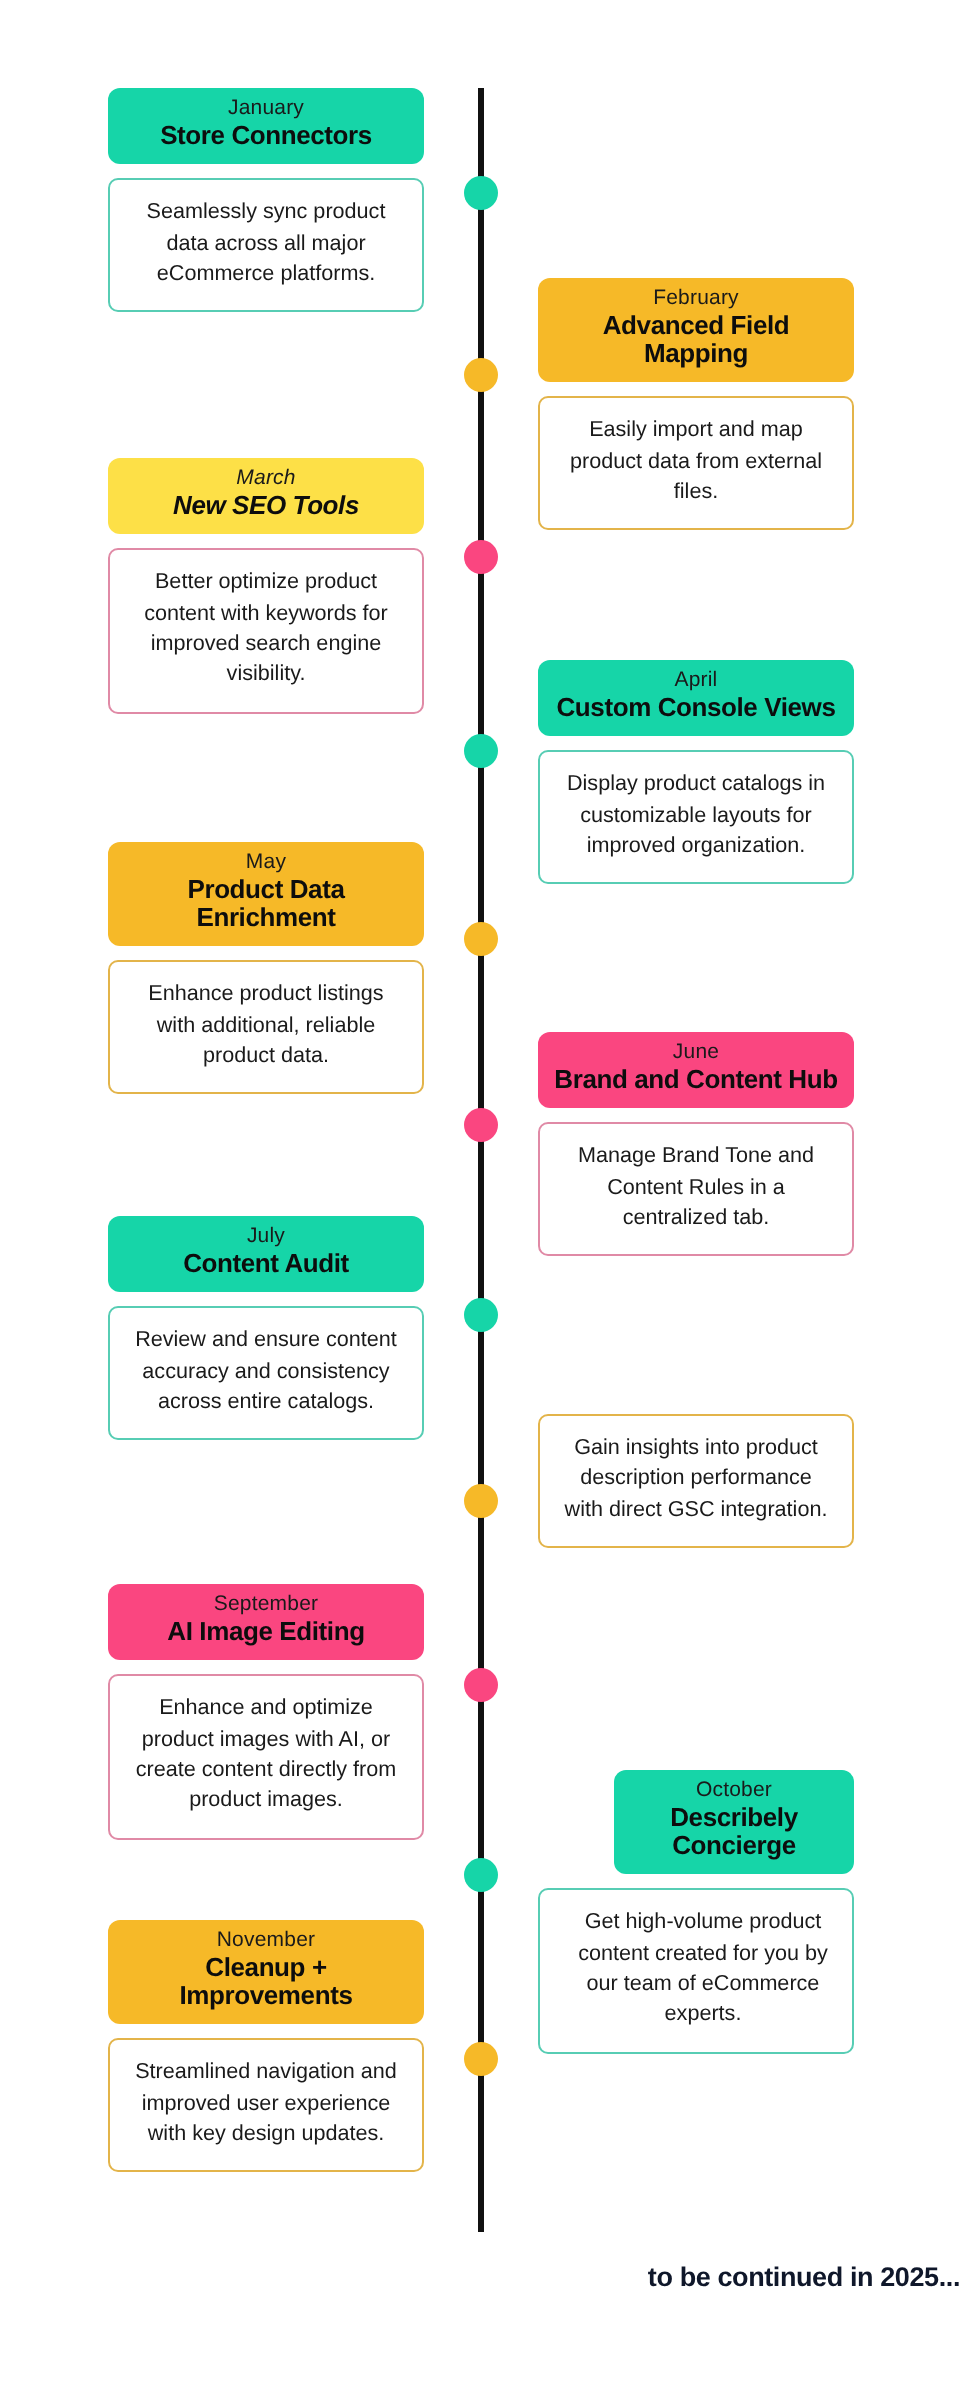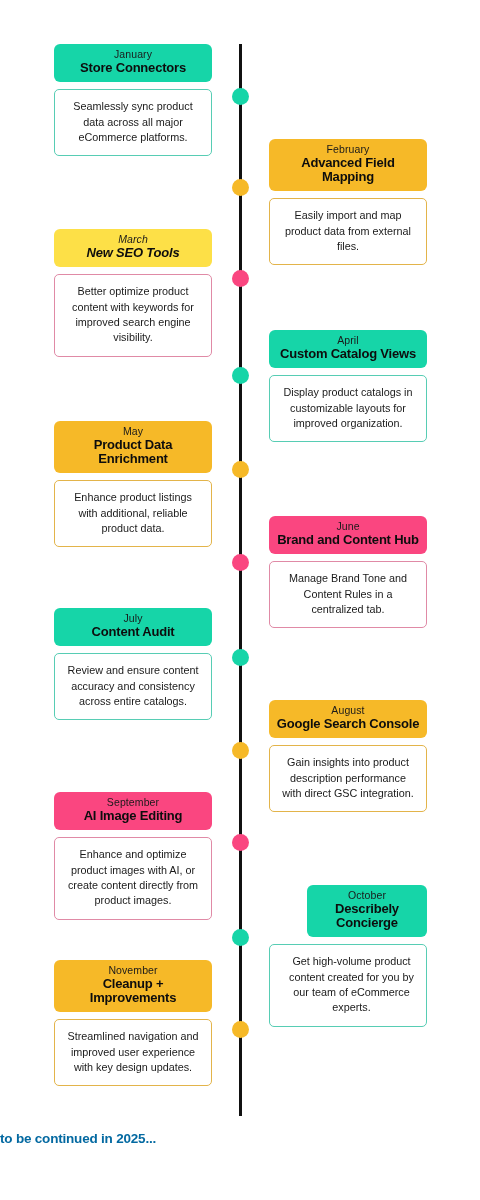--- a/index.html
+++ b/index.html
@@ -60,24 +60,24 @@
     font-size:10.8px;
     line-height:1.42;
     color:#1a1a1a;
   }
 
   
   .footer {
     position:absolute;
     left:0; top:1131px;
     width:480px;
-    text-align:left;
+    text-align:right;
     font-size:13.5px;
     font-weight:700;
-    color:#0369a1;
+    color:#0f172a;
     letter-spacing:-.2px;
   }
 </style>
 </head>
 <body>
 
 <div id="root">
 
   <div class="axis-line"></div>
 
@@ -113,21 +113,21 @@
       <div class="block left" style="top: 229px;">
         <div class="block-header" style="background: #fde047; font-style: italic;">
           <div class="month">March</div>
           <div class="title">New SEO Tools</div>
         </div>
         <div class="block-body" style="border-color: rgb(224, 138, 166);">Better optimize product content with keywords for improved search engine visibility.</div>
       </div>
       <div class="block right" style="top: 330px;">
         <div class="block-header" style="background: rgb(22, 213, 168);">
           <div class="month">April</div>
-          <div class="title">Custom Catalog Views</div>
+          <div class="title">Custom Console Views</div>
         </div>
         <div class="block-body" style="border-color: rgb(87, 205, 180);">Display product catalogs in customizable layouts for improved organization.</div>
       </div>
       <div class="block left" style="top: 421px;">
         <div class="block-header" style="background: rgb(246, 185, 40);">
           <div class="month">May</div>
           <div class="title">Product Data Enrichment</div>
         </div>
         <div class="block-body" style="border-color: rgb(227, 180, 74);">Enhance product listings with additional, reliable product data.</div>
       </div>
@@ -139,24 +139,20 @@
         <div class="block-body" style="border-color: rgb(224, 138, 166);">Manage Brand Tone and Content Rules in a centralized tab.</div>
       </div>
       <div class="block left" style="top: 608px;">
         <div class="block-header" style="background: rgb(22, 213, 168);">
           <div class="month">July</div>
           <div class="title">Content Audit</div>
         </div>
         <div class="block-body" style="border-color: rgb(87, 205, 180);">Review and ensure content accuracy and consistency across entire catalogs.</div>
       </div>
       <div class="block right" style="top: 700px;">
-        <div class="block-header" style="background: rgb(246, 185, 40);">
-          <div class="month">August</div>
-          <div class="title">Google Search Console</div>
-        </div>
         <div class="block-body" style="border-color: rgb(227, 180, 74);">Gain insights into product description performance with direct GSC integration.</div>
       </div>
       <div class="block left" style="top: 792px;">
         <div class="block-header" style="background: rgb(250, 70, 128);">
           <div class="month">September</div>
           <div class="title">AI Image Editing</div>
         </div>
         <div class="block-body" style="border-color: rgb(224, 138, 166);">Enhance and optimize product images with AI, or create content directly from product images.</div>
       </div>
       <div class="block right" style="top: 885px;">

